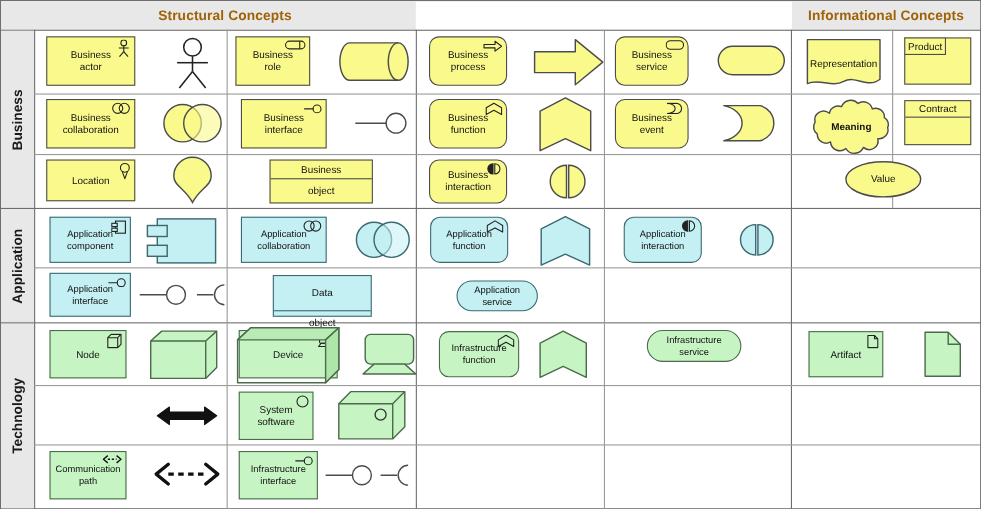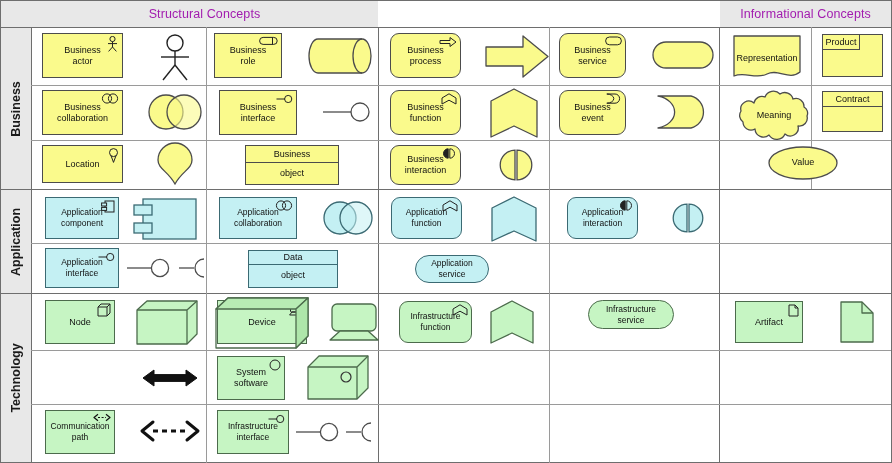--- a/index.html
+++ b/index.html
@@ -13,21 +13,21 @@
 
   
   .vline,.hline{position:absolute;background:#9a9a9a;}
   .vline{width:1px;}
   .hline{height:1px;}
   .vline.strong,.hline.strong{background:#6e6e6e;}
 
   .hdrband{
     position:absolute;background:#e8e8e8;
     display:flex;align-items:center;justify-content:center;
-    font-size:12.5px;font-weight:normal;color:#a21caf;letter-spacing:.1px;
+    font-size:12.5px;font-weight:bold;color:#a16207;letter-spacing:.1px;
   }
   .layerband{
     position:absolute;background:#e8e8e8;
     display:flex;align-items:center;justify-content:center;
   }
   .layerband span{
     transform:rotate(-90deg);white-space:nowrap;
     font-size:12.5px;font-weight:bold;color:#1a1a1a;
   }
 
@@ -303,21 +303,21 @@
     <svg width="68" height="45" viewBox="0 0 68 45">
       <path d="M1,1 H67 V37 C56,46 45,33 34,39 C23,45 12,36 1,41 Z" fill="#fafa8c" stroke="#4c4c4c" stroke-width="1.3" stroke-linejoin="round"></path>
     </svg>
     <span class="txtlbl" style="top:18px;">Representation</span>
   </div>
 
   <div class="ambox yel" style="left:822px;top:34px;width:61px;height:43px;">
     <span style="position:absolute;left:-1px;top:-1px;width:38px;height:16px;border:1.3px solid #4c4c4c;box-sizing:border-box;background:#fafa8c;display:flex;align-items:center;justify-content:center;font-size:9px;color:#111;">Product</span>
   </div>
 
-  <div class="shape" style="left:738px;top:91px;">
+  <div class="shape" style="left:738px;top:91px;font-weight:bold;">
     <svg width="72" height="47" viewBox="0 0 72 47">
       <path d="M16,12 A8,8 0 0 1 27,6 A9,9 0 0 1 42,3 A8.5,8.5 0 0 1 55,8 A8,8 0 0 1 66,16 A7,7 0 0 1 69,25 A8,8 0 0 1 60,35 A8,8 0 0 1 47,43 A9,9 0 0 1 31,44 A8.5,8.5 0 0 1 17,38 A8,8 0 0 1 5,31 A8,8 0 0 1 3,20 A8,8 0 0 1 16,12 Z" fill="#fafa8c" stroke="#4c4c4c" stroke-width="1.3" stroke-linejoin="round"></path>
     </svg>
     <span class="txtlbl" style="top:19px;">Meaning</span>
   </div>
 
   <div class="ambox yel" style="left:822px;top:91px;width:61px;height:41px;padding:4px;">
     <span style="position:absolute;left:0;top:0;right:0;height:15px;border-bottom:1.3px solid #4c4c4c;box-sizing:border-box;display:flex;align-items:center;justify-content:center;font-size:9px;color:#111;">Contract</span>
   </div>
 
@@ -384,21 +384,21 @@
     </svg>
   </div>
   <div class="shape" style="left:178px;top:257px;">
     <svg width="28" height="22" viewBox="0 0 28 22">
       <line x1="1" y1="11" x2="16" y2="11" stroke="#4c4c4c" stroke-width="1.3"></line>
       <path d="M26,2 A9,9 0 0 0 26,20" fill="none" stroke="#4c4c4c" stroke-width="1.3"></path>
     </svg>
   </div>
 
   <div class="objbox" style="left:248px;top:250px;width:90px;height:38px;background:#c4f0f3;border-color:#3b6a73;">
-    <div class="bar" style="height:14px;border-bottom-color:#3b6a73;">Data</div>
+    <div class="bar" style="height:32px;border-bottom-color:#3b6a73;">Data</div>
     <div class="body" style="height:20px;">object</div>
   </div>
 
   <div class="ambox cya cya-b round" style="left:391px;top:197px;width:71px;height:42px;font-size:8.5px;">
     <span class="lbl">
       <span>Application</span><br><span>function</span>
     </span>
     <span class="cic">
       <svg width="16" height="12" viewBox="0 0 16 12">
           <path d="M1,11 L1,5 L8,0.8 L15,5 L15,11 L8,7.2 Z" fill="none" stroke="#222" stroke-width="1" stroke-linejoin="round"></path>

